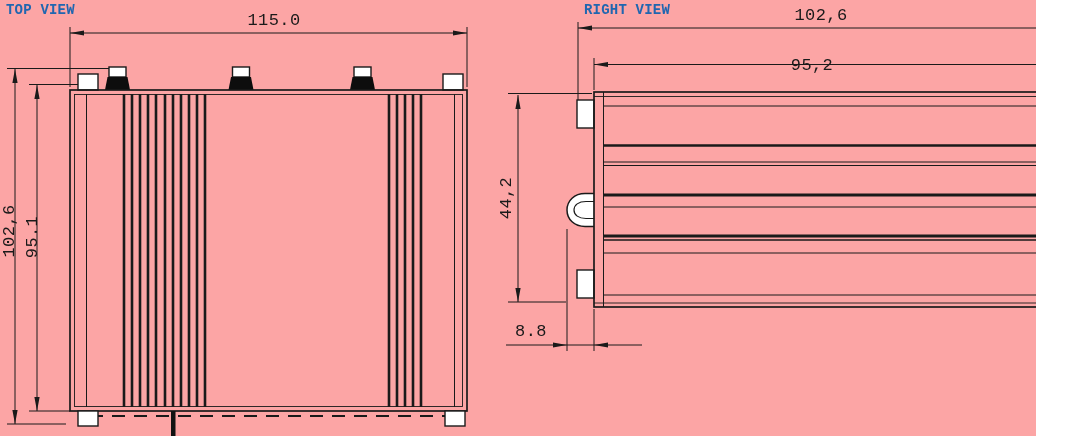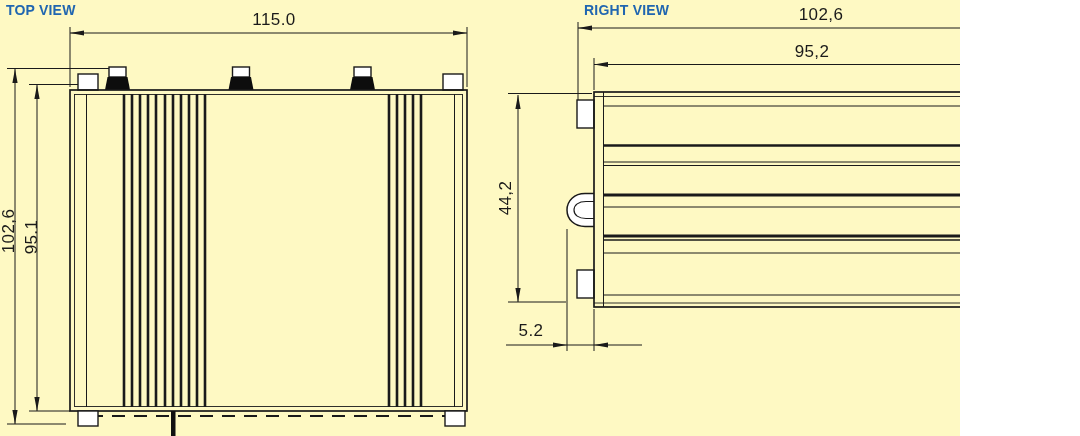--- a/index.html
+++ b/index.html
@@ -1,21 +1,21 @@
 <!DOCTYPE html>
 <html><head>
 <meta charset="utf-8">
 <style>
   html,body{margin:0;padding:0;background:#ffffff;}
   .canvas{
     position:relative;
-    width:960px;height:436px;
-    background:#fef9c3;
+    width:1036px;height:436px;
+    background:#fca5a5;
     overflow:hidden;
-    font-family:Liberation Sans, sans-serif;
+    font-family:Liberation Mono, monospace;
   }
   .canvas svg{position:absolute;left:0;top:0;}
   .view-title{
     position:absolute;
     font-size:14px;
     font-weight:bold;
     letter-spacing:.2px;
     color:#2066b0;
     white-space:nowrap;
   }
@@ -209,18 +209,18 @@
   <span class="view-title" style="left:584px;top:2px;">RIGHT VIEW</span>
 
   <span class="dim-label" style="left:274px;top:20px;">115.0</span>
 
   <span class="dim-label vert" style="left:9px;top:231px;">102,6</span>
 
   <span class="dim-label vert" style="left:32px;top:237px;">95.1</span>
 
   <span class="dim-label" style="left:821px;top:15px;">102,6</span>
 
-  <span class="dim-label" style="left:812px;top:52px;">95,2</span>
+  <span class="dim-label" style="left:812px;top:65px;">95,2</span>
 
   <span class="dim-label vert" style="left:506px;top:198px;">44,2</span>
 
-  <span class="dim-label" style="left:531px;top:331px;">5.2</span>
+  <span class="dim-label" style="left:531px;top:331px;">8.8</span>
 </div>
 
 </body></html>

